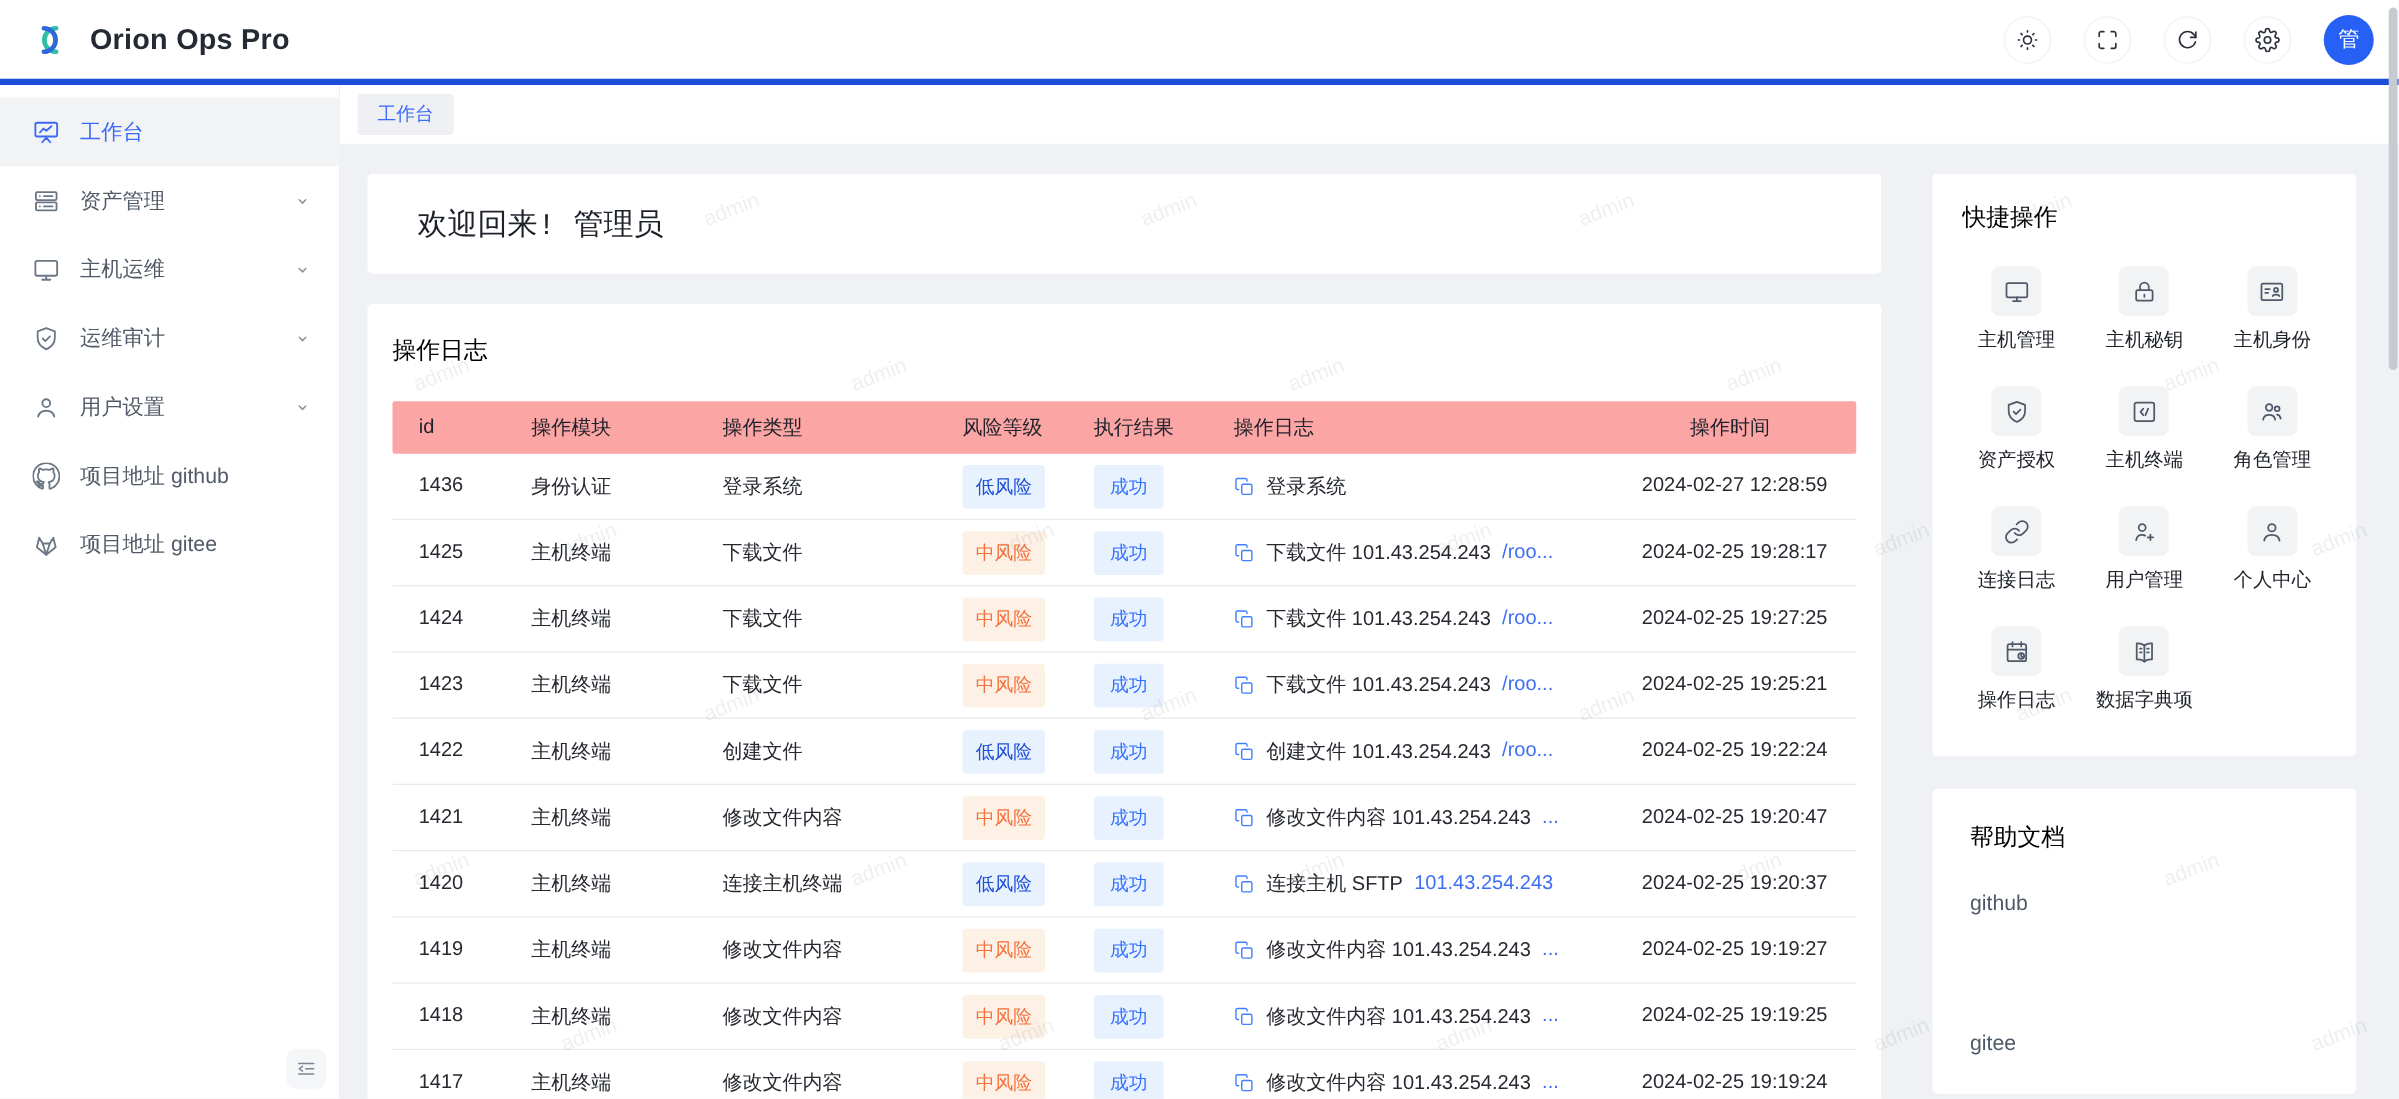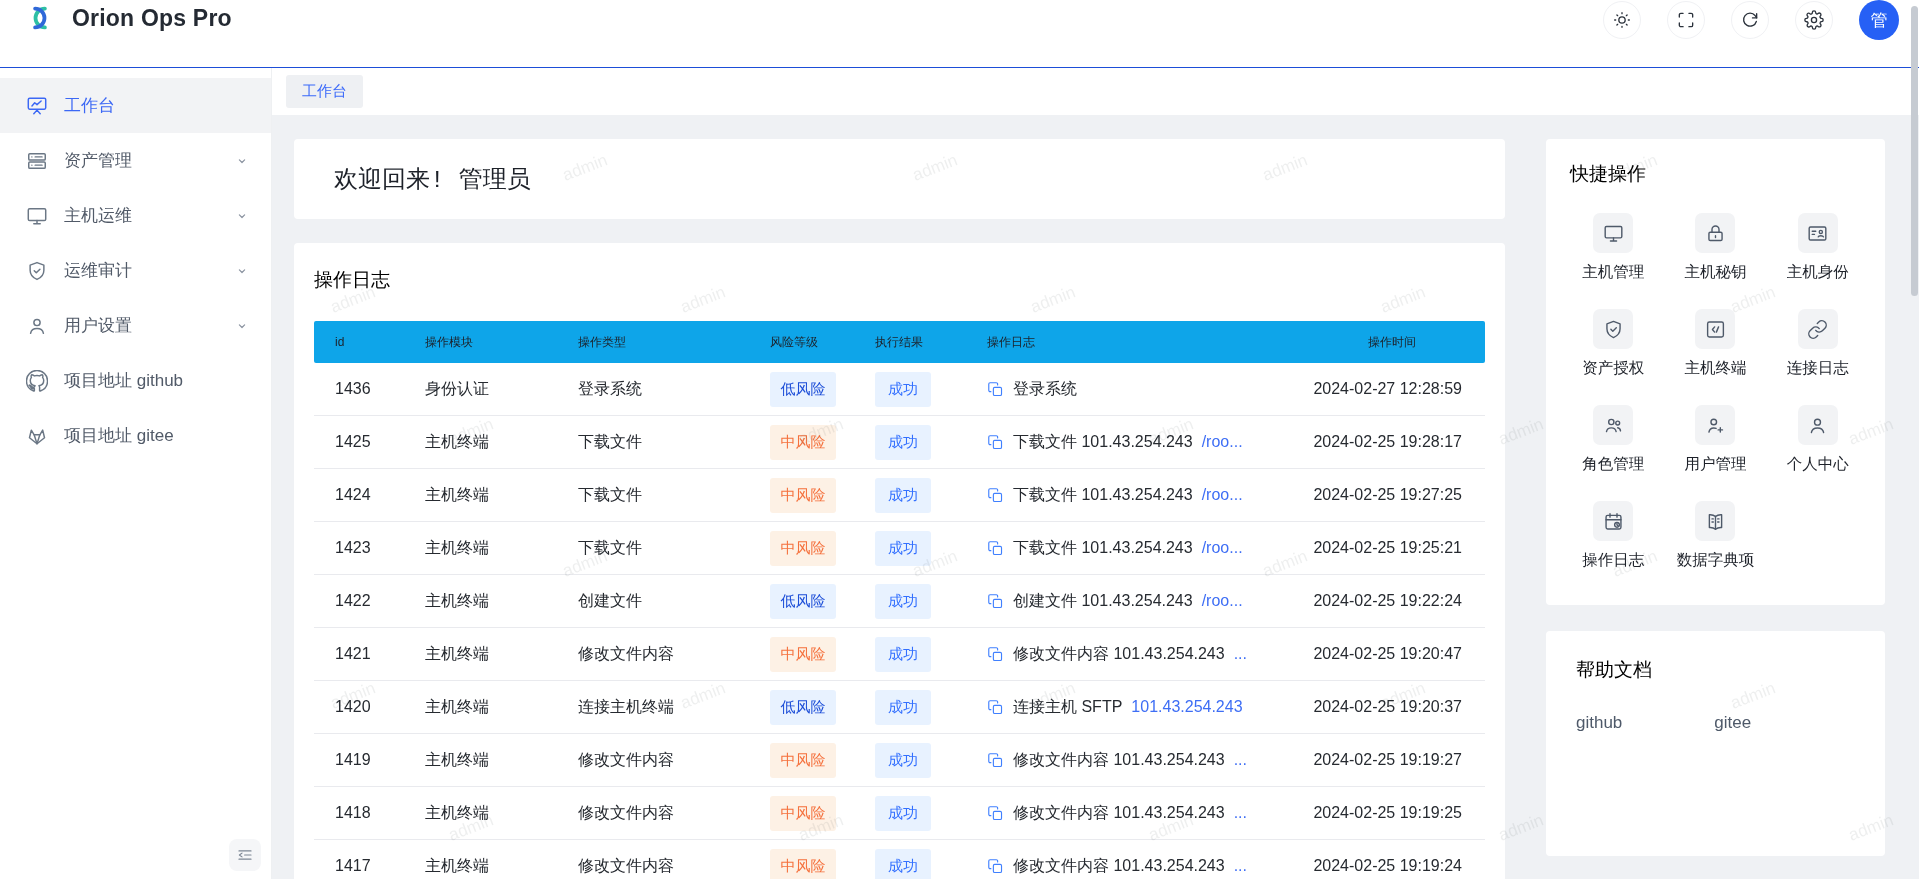--- a/index.html
+++ b/index.html
@@ -2,21 +2,21 @@
 <html><head>
 <meta charset="utf-8">
 <style>
   * { margin:0; padding:0; box-sizing:border-box; }
   html,body { width:1919px; height:879px; overflow:hidden; }
   body { font-family:"Liberation Sans","DejaVu Sans",sans-serif; background:#eff1f4; color:#1d2129; }
   .app { position:relative; width:1919px; height:879px; overflow:hidden; }
 
   
   .header { position:absolute; top:0; left:0; right:0; height:68px; background:#fff;
-            border-bottom:1px solid #1d4ed8; display:flex; align-items:flex-start; justify-content:space-between;
+            border-bottom:5px solid #1d4ed8; display:flex; align-items:center; justify-content:space-between;
             padding:0 20px 0 22px; z-index:30; }
   .brand { display:flex; align-items:center; gap:14px; }
   .brand-logo { width:36px; height:36px; }
   .brand-name { font-size:23px; font-weight:600; color:#242a33; letter-spacing:.2px; }
   .header-actions { display:flex; align-items:center; gap:26px; }
   .hbtn { width:38px; height:38px; border-radius:50%; border:1px solid #f0f1f4; background:#fff;
           display:flex; align-items:center; justify-content:center; color:#2b323c; cursor:pointer; }
   .hbtn .ico { width:20px; height:20px; }
   .avatar { width:40px; height:40px; border-radius:50%; background:#2660f5; color:#fff;
             display:flex; align-items:center; justify-content:center; font-size:17px; cursor:pointer; }
@@ -47,21 +47,21 @@
   .welcome-card { height:80px; display:flex; align-items:center; padding-left:40px; margin-bottom:24px; }
   .welcome-text { font-size:24px; color:#1d2129;font-family:Liberation Mono, monospace; }
 
   .log-card { padding:24px 20px 20px 20px; }
   .card-title { font-size:19px; color:#000000; font-weight:500; }
   .log-card .card-title { margin-bottom:28px; }
 
   .tbl { width:100%; }
   .tr { display:grid; grid-template-columns:90px 153px 192px 105px 112px 1fr 215px;
         align-items:center; padding:0 21px; }
-  .thead { background:#0ea5e9; height:42px; border-radius:2px; font-weight:500; font-size:12px; color:#1d2129; }
+  .thead { background:#fca5a5; height:42px; border-radius:2px; font-weight:500; font-size:16px; color:#1d2129; }
   .tbody-row { height:53px; border-bottom:1px solid #e9eaee; font-size:16px; color:#262a30; }
   .cell-time { text-align:right; padding-right:2px; }
   .thead .cell-time { padding-right:48px; }
   .badge { display:inline-block; width:66px; padding:8px 0; text-align:center; border-radius:3px; font-size:15px; }
   .badge.risk-low { background:#e8f2ff; color:#1d4ed8; }
   .badge.risk-medium { background:#fdf1e5; color:#f5713d; }
   .badge.result { width:56px; background:#e8f2ff; color:#3370ff; }
   .cell-log { display:flex; align-items:center; gap:9px; overflow:hidden; white-space:nowrap; padding-right:14px; }
   .copy-ic { width:17px; height:17px; color:#4080ff; flex:0 0 auto; cursor:pointer; }
   .log-text { color:#262a30; }
@@ -69,21 +69,21 @@
 
   .quick-card { padding:22px 16px 34px 16px; }
   .quick-card .card-title { padding-left:8px; }
   .quick-grid { display:grid; grid-template-columns:1fr 1fr 1fr; }
   .quick-item { margin-top:26px; display:flex; flex-direction:column; align-items:center; cursor:pointer; }
   .quick-box { width:40px; height:40px; border-radius:7px; background:#f2f3f5; display:flex; align-items:center; justify-content:center; color:#4e5969; }
   .quick-box .ico { width:21px; height:21px; }
   .quick-lbl { margin-top:9px; font-size:15.5px; color:#1d2129; white-space:nowrap; }
 
   .help-card { margin-top:26px; padding:26px 30px 30px 30px; min-height:225px; }
-  .help-links { display:flex; gap:92px; margin-top:30px; }
+  .help-links { display:flex; gap:92px; margin-top:30px;flex-direction:column; }
   .help-link { font-size:17px; color:#4e5969; cursor:pointer; text-decoration:none; }
 
   
   .ico svg { width:100%; height:100%; display:block; }
   .ico svg * { stroke:currentColor; fill:none; stroke-width:1.6; stroke-linecap:round; stroke-linejoin:round; }
 
   
   .wm-layer { position:absolute; top:68px; left:272px; right:0; bottom:0; pointer-events:none; z-index:40; overflow:hidden; }
   .wm { position:absolute; font-size:17px; color:rgba(60,66,75,0.085); transform:rotate(-21deg); white-space:nowrap; }
 
@@ -546,40 +546,40 @@
                     </svg>
                   </span>
                 </span>
                 <span class="quick-lbl">主机终端</span>
               </div>
 
               <div class="quick-item">
                 <span class="quick-box">
                   <span class="ico">
                     <svg viewBox="0 0 24 24">
-                      <path d="M10 13a5 5 0 0 0 7.54.54l3-3a5 5 0 0 0-7.07-7.07l-1.72 1.71"></path>
-                      <path d="M14 11a5 5 0 0 0-7.54-.54l-3 3a5 5 0 0 0 7.07 7.07l1.71-1.71"></path>
-                    </svg>
-                  </span>
-                </span>
-                <span class="quick-lbl">连接日志</span>
-              </div>
-
-              <div class="quick-item">
-                <span class="quick-box">
-                  <span class="ico">
-                    <svg viewBox="0 0 24 24">
                       <circle cx="9.5" cy="8" r="3"></circle>
                       <path d="M4 19c.5-2.8 2.7-4.3 5.5-4.3s5 1.5 5.5 4.3"></path>
                       <circle cx="16.8" cy="9.2" r="2.2"></circle>
                       <path d="M16.8 14.6c1.9.4 3 1.7 3.2 3.6"></path>
                     </svg>
                   </span>
                 </span>
                 <span class="quick-lbl">角色管理</span>
+              </div>
+
+              <div class="quick-item">
+                <span class="quick-box">
+                  <span class="ico">
+                    <svg viewBox="0 0 24 24">
+                      <path d="M10 13a5 5 0 0 0 7.54.54l3-3a5 5 0 0 0-7.07-7.07l-1.72 1.71"></path>
+                      <path d="M14 11a5 5 0 0 0-7.54-.54l-3 3a5 5 0 0 0 7.07 7.07l1.71-1.71"></path>
+                    </svg>
+                  </span>
+                </span>
+                <span class="quick-lbl">连接日志</span>
               </div>
 
               <div class="quick-item">
                 <span class="quick-box">
                   <span class="ico">
                     <svg viewBox="0 0 24 24">
                       <circle cx="10" cy="8" r="3.2"></circle>
                       <path d="M4.5 19.5c.5-3 2.7-4.7 5.5-4.7 1 0 1.9.2 2.7.6"></path>
                       <path d="M17.5 14.5v5M15 17h5"></path>
                     </svg>

